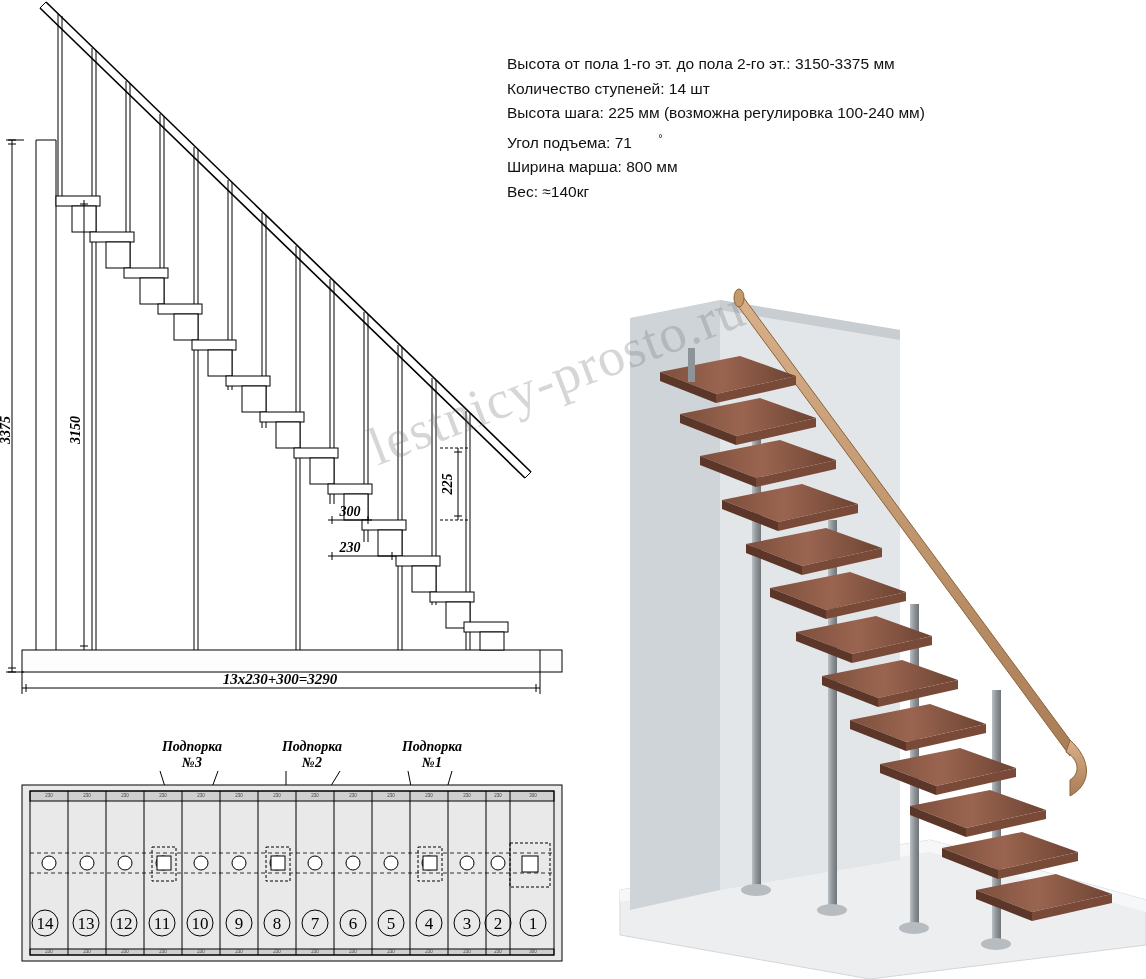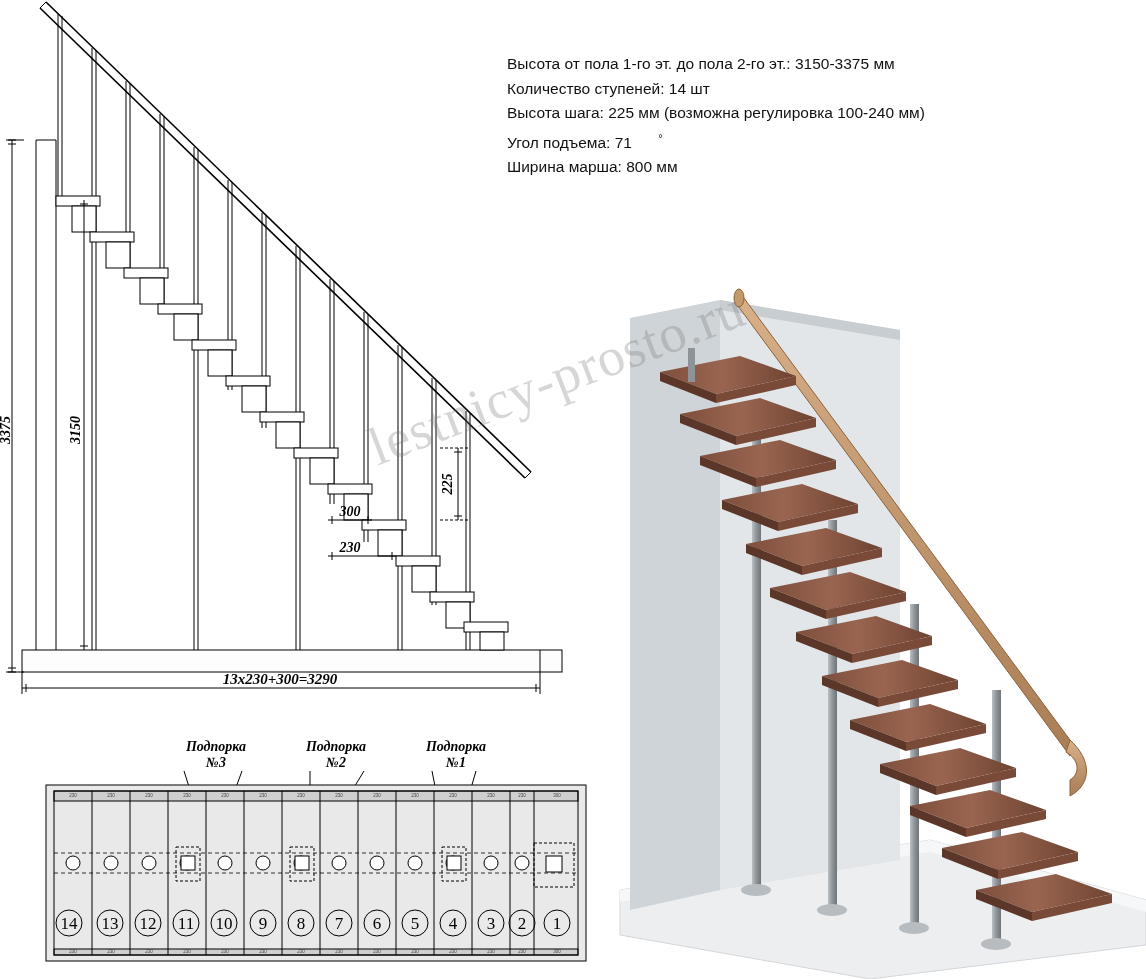--- a/index.html
+++ b/index.html
@@ -10,21 +10,21 @@
   
   .specs{position:absolute;left:507px;top:4px;width:560px;margin-top:48px;}
   .specs div{font-size:15.5px;line-height:24.5px;white-space:nowrap;color:#111;}
   .deg{font-size:11px;vertical-align:super;}
 
   
   .elev{position:absolute;left:0;top:0;width:580px;height:720px;}
   svg{display:block;}
 
   
-  .plan{position:absolute;left:0px;top:735px;width:580px;height:244px;padding-left:24px;}
+  .plan{position:absolute;left:0px;top:735px;width:580px;height:244px;}
 
   
   .render{position:absolute;left:600px;top:200px;width:546px;height:779px;}
 
   .wm{position:absolute;left:360px;top:420px;width:640px;height:260px;
       pointer-events:none;}
   .wm span{display:block;transform:rotate(-21deg);transform-origin:left top;
     font-family:"Liberation Serif", serif;font-size:54px;color:rgba(120,120,120,.30);
     letter-spacing:1px;white-space:nowrap;}
 
@@ -40,20 +40,21 @@
 
   <div class="specs">
     <div>Высота от пола 1-го эт. до пола 2-го эт.: 3150-3375 мм</div>
     <div>Количество ступеней: 14 шт</div>
     <div>Высота шага: 225 мм (возможна регулировка 100-240 мм)</div>
     <div>
       <span>Угол подъема: 71</span>
       <span class="deg" style="margin-left:22px">°</span>
     </div>
     <div>Ширина марша: 800 мм</div>
+    <div>Вес: ≈140кг</div>
   </div>
 
   <div class="elev">
     <svg width="580" height="720" viewBox="0 0 580 720">
       <g stroke="#000" fill="none" stroke-width="1">
 
         <rect x="22" y="650" width="540" height="22" fill="#fdfdfd" stroke="#000"></rect>
 
         <path d="M36 140 L36 650" stroke="#000"></path>
         <path d="M36 140 L56 140 L56 650" stroke="#000"></path>

